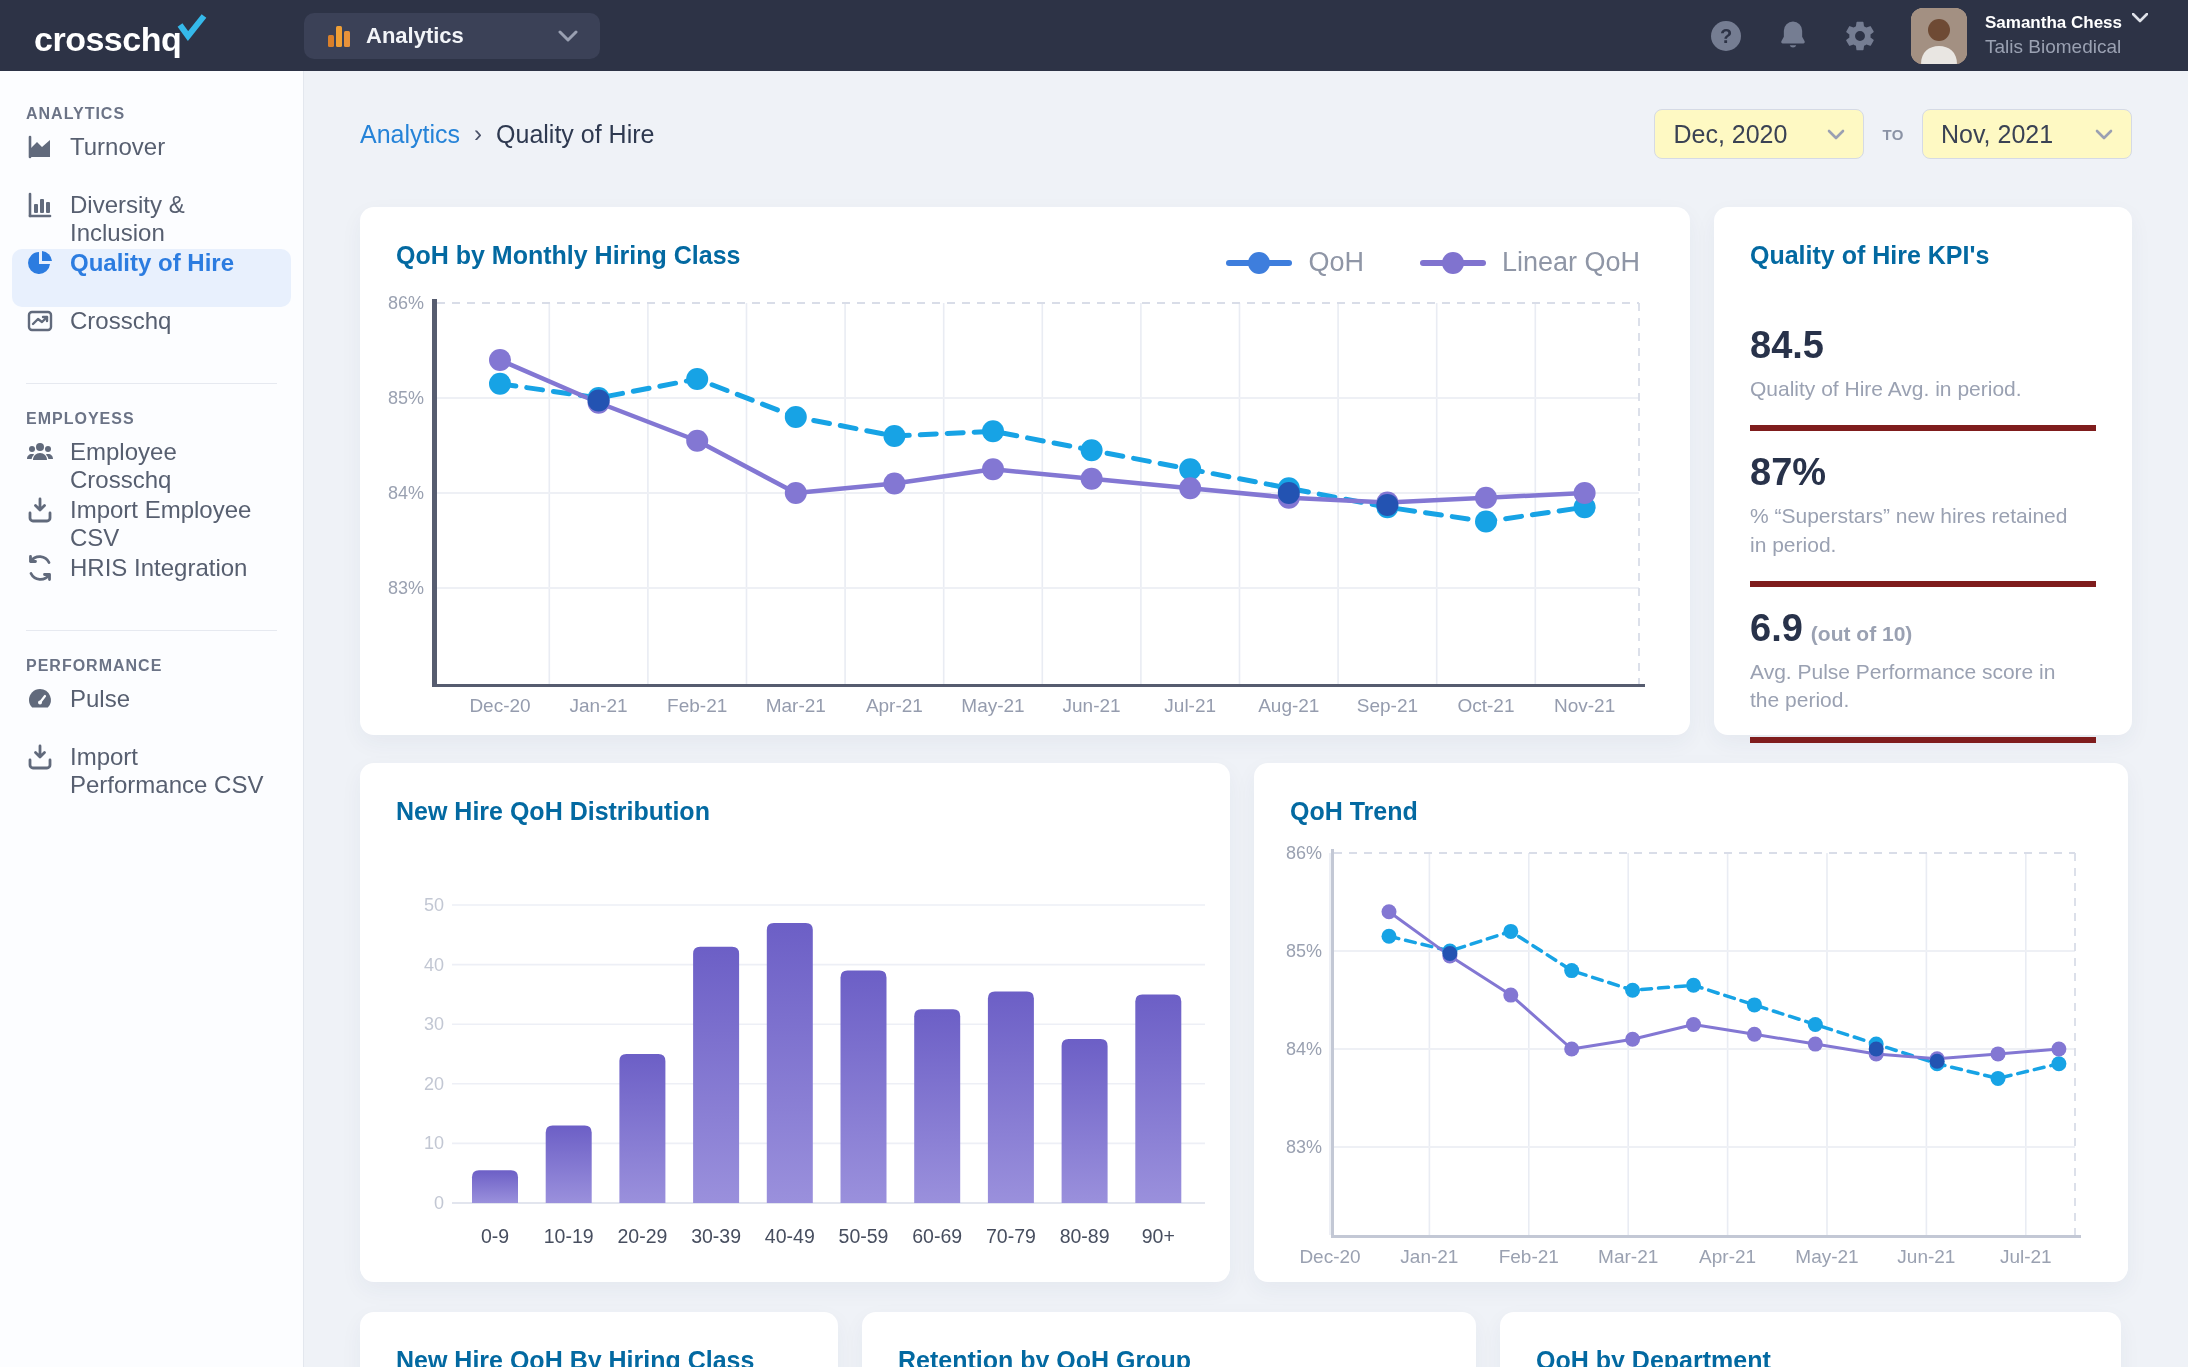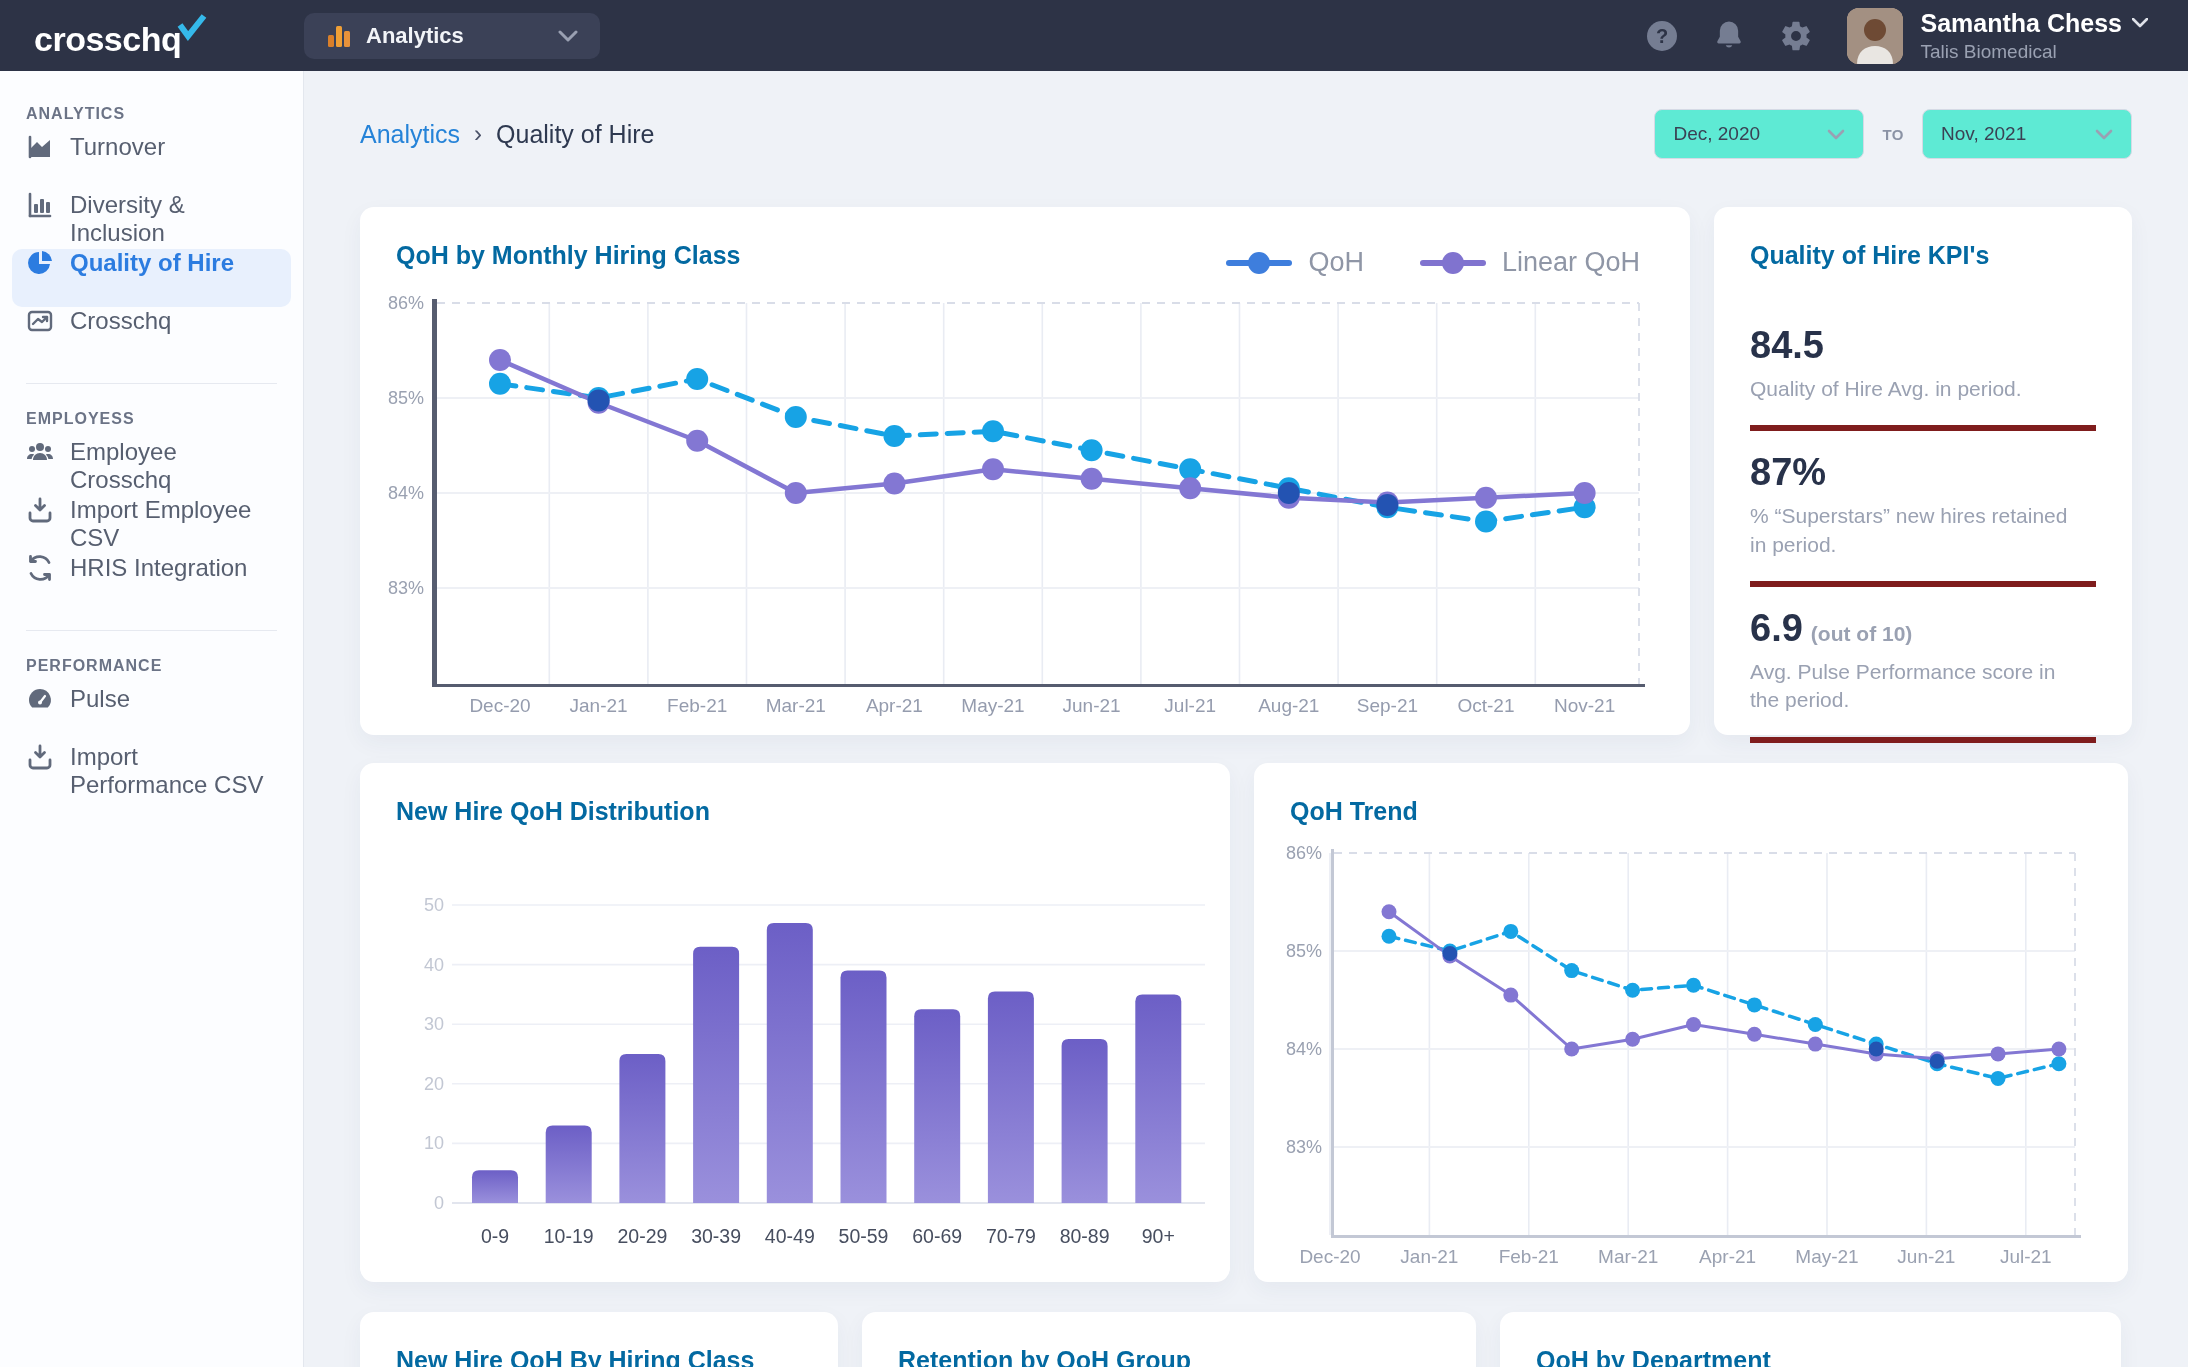--- a/index.html
+++ b/index.html
@@ -13,40 +13,40 @@
   
   .navbar{position:absolute;top:0;left:0;right:0;height:71px;background:#2d3346;display:flex;align-items:center;z-index:10;}
   .logo{width:304px;padding-left:34px;display:flex;align-items:flex-end;color:#fff;font-size:34px;font-weight:700;letter-spacing:-0.5px;position:relative;}
   .logo svg{margin-left:-4px;margin-bottom:18px;}
   .app-select{display:flex;align-items:center;gap:14px;background:#3b4157;border:none;border-radius:10px;height:46px;padding:0 22px;width:296px;cursor:pointer;}
   .app-select .label{color:#f2f4f8;font-size:22px;font-weight:700;flex:1;text-align:left;}
   .nav-right{margin-left:auto;display:flex;align-items:center;gap:34px;padding-right:40px;}
   .nav-icon-btn{background:none;border:none;cursor:pointer;display:flex;align-items:center;}
   .user-chip{display:flex;align-items:center;gap:18px;cursor:pointer;}
   .avatar{width:56px;height:56px;border-radius:12px;overflow:hidden;background:#c9a183;flex:none;}
-  .user-name{color:#fff;font-size:25px;font-weight:700;display:flex;align-items:center;gap:10px;}
+  .user-name{color:#fff;font-size:17px;font-weight:700;display:flex;align-items:flex-start;gap:10px;}
   .user-org{color:#9aa1b2;font-size:19px;margin-top:3px;}
   
   .sidebar{position:absolute;top:71px;left:0;bottom:0;width:304px;background:#fcfdff;border-right:1px solid #e3e7ee;padding:34px 12px 0 12px;}
   .side-header{font-size:16px;font-weight:700;letter-spacing:1px;color:#6b7386;padding:0 14px;margin:26px 0 10px;}
   .side-header:first-child{margin-top:0;}
   .side-item{display:flex;align-items:flex-start;gap:16px;height:58px;padding:0 14px;border-radius:10px;color:#575f70;font-size:24px;cursor:pointer;}
   .side-item .ic{width:28px;height:28px;flex:none;display:flex;align-items:center;justify-content:center;color:#616a7c;}
   .side-item.active{background:#e8f0fd;color:#2c7ce0;font-weight:700;}
   .side-item.active .ic{color:#2c7ce0;}
   .side-divider{height:1px;background:#e6e9f0;margin:18px 14px;}
   
   .content{position:absolute;top:71px;left:304px;right:0;bottom:0;padding:0 56px;overflow:hidden;}
   .page-head{margin-top:38px;display:flex;align-items:center;height:50px;}
   .breadcrumb{display:flex;align-items:center;gap:14px;font-size:25px;}
   .crumb-link{color:#2583d8;text-decoration:none;cursor:pointer;}
   .crumb-sep{color:#4a5268;font-size:24px;}
   .crumb-current{color:#2e3950;}
   .date-range{margin-left:auto;display:flex;align-items:center;gap:18px;}
-  .date-select{width:210px;height:50px;background:#5eead4;border:1px solid #d5dae5;border-radius:8px;display:flex;align-items:center;padding:0 18px;font-size:19px;color:#3a4254;cursor:pointer;}
+  .date-select{width:210px;height:50px;background:#fef9c3;border:1px solid #d5dae5;border-radius:8px;display:flex;align-items:center;padding:0 18px;font-size:25px;color:#3a4254;cursor:pointer;}
   .date-select span{flex:1;text-align:left;}
   .to-label{font-size:15px;font-weight:700;color:#8b93a5;letter-spacing:0.5px;}
   
   .row{display:flex;gap:24px;}
   .row1{margin-top:48px;}
   .row2{margin-top:28px;}
   .row3{margin-top:30px;}
   .card{background:#fff;border-radius:14px;box-shadow:0 8px 22px rgba(45,62,98,0.05);position:relative;}
   .card h3{font-size:25px;font-weight:700;color:#0369a1;padding:34px 36px 0;}
   .card-chart-main{width:1330px;height:528px;}

